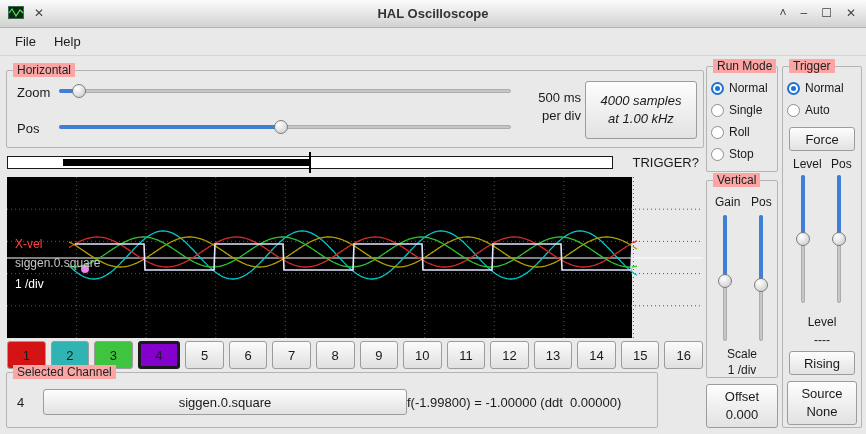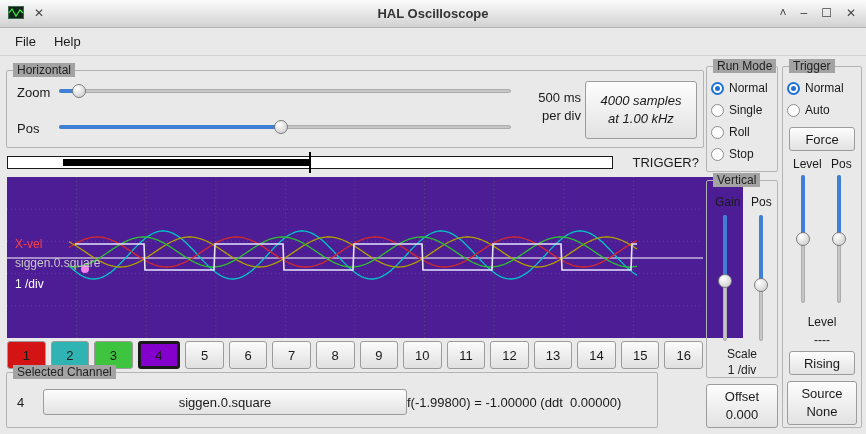--- a/index.html
+++ b/index.html
@@ -14,21 +14,21 @@
   .tb-right{position:absolute;right:10px;top:5px;display:flex;gap:14px;}
   .tb-btn{font-size:12px;color:#444;line-height:16px;}
 
   
   .menubar{position:absolute;left:0;top:28px;width:866px;height:28px;background:#e9e9e9;
     border-bottom:1px solid #d4d4d4;display:flex;align-items:center;padding-left:6px;box-sizing:border-box;}
   .menu-item{padding:4px 9px;}
 
   
   .group{position:absolute;border:1px solid #b4b4b4;border-radius:2px;box-sizing:border-box;}
-  .glabel{position:absolute;top:-8px;left:6px;background:#a3a3a3;padding:0 4px;font-size:12px;color:#222;white-space:nowrap;}
+  .glabel{position:absolute;top:-8px;left:6px;background:#fca5a5;padding:0 4px;font-size:12px;color:#222;white-space:nowrap;}
   .rowlabel{position:absolute;font-size:13px;white-space:nowrap;}
 
   
   .btn{background:linear-gradient(#fdfdfd,#e2e2e2);border:1px solid #9c9c9c;border-radius:3px;
     display:flex;align-items:center;justify-content:center;box-sizing:border-box;font-size:13px;color:#1a1a1a;}
   .btn.two-line{flex-direction:column;line-height:18px;}
 
   
   .hslider{position:absolute;height:18px;}
   .hgroove{position:absolute;left:0;right:0;top:7px;height:4px;background:#c6c6c6;border-radius:2px;border:1px solid #adadad;box-sizing:border-box;}
@@ -51,21 +51,21 @@
   .rlabel{font-size:12px;white-space:nowrap;}
 
   
   #trigbar-row{position:absolute;left:7px;top:152px;width:696px;height:22px;}
   .trigbar{position:absolute;left:0;top:4px;width:606px;height:13px;background:#fff;border:1px solid #1a1a1a;box-sizing:border-box;}
   .trigbar-fill{position:absolute;left:55px;top:2px;width:248px;height:7px;background:#000;}
   .trig-marker{position:absolute;left:302px;top:0px;width:2px;height:21px;background:#000;}
   #trigger-question{position:absolute;right:4px;top:3px;font-size:13px;}
 
   
-  .scope{position:absolute;left:7px;top:177px;width:736px;height:161px;background:#4c1d95;}
+  .scope{position:absolute;left:7px;top:177px;width:625px;height:161px;background:#000000;}
   .scope-label{position:absolute;left:8px;font-size:12px;white-space:nowrap;}
 
   
   #channel-row{position:absolute;left:7px;top:341px;width:696px;height:28px;display:flex;gap:5px;}
   .ch-btn{flex:1;height:28px;background:linear-gradient(#fbfbfb,#e0e0e0);border:1px solid #9c9c9c;border-radius:3px;
     display:flex;align-items:center;justify-content:center;font-size:13px;box-sizing:border-box;}
   .ch-btn.sel{border:3px solid #1a1a1a;}
 
   
   #grp-selected{left:6px;top:372px;width:652px;height:56px;}

